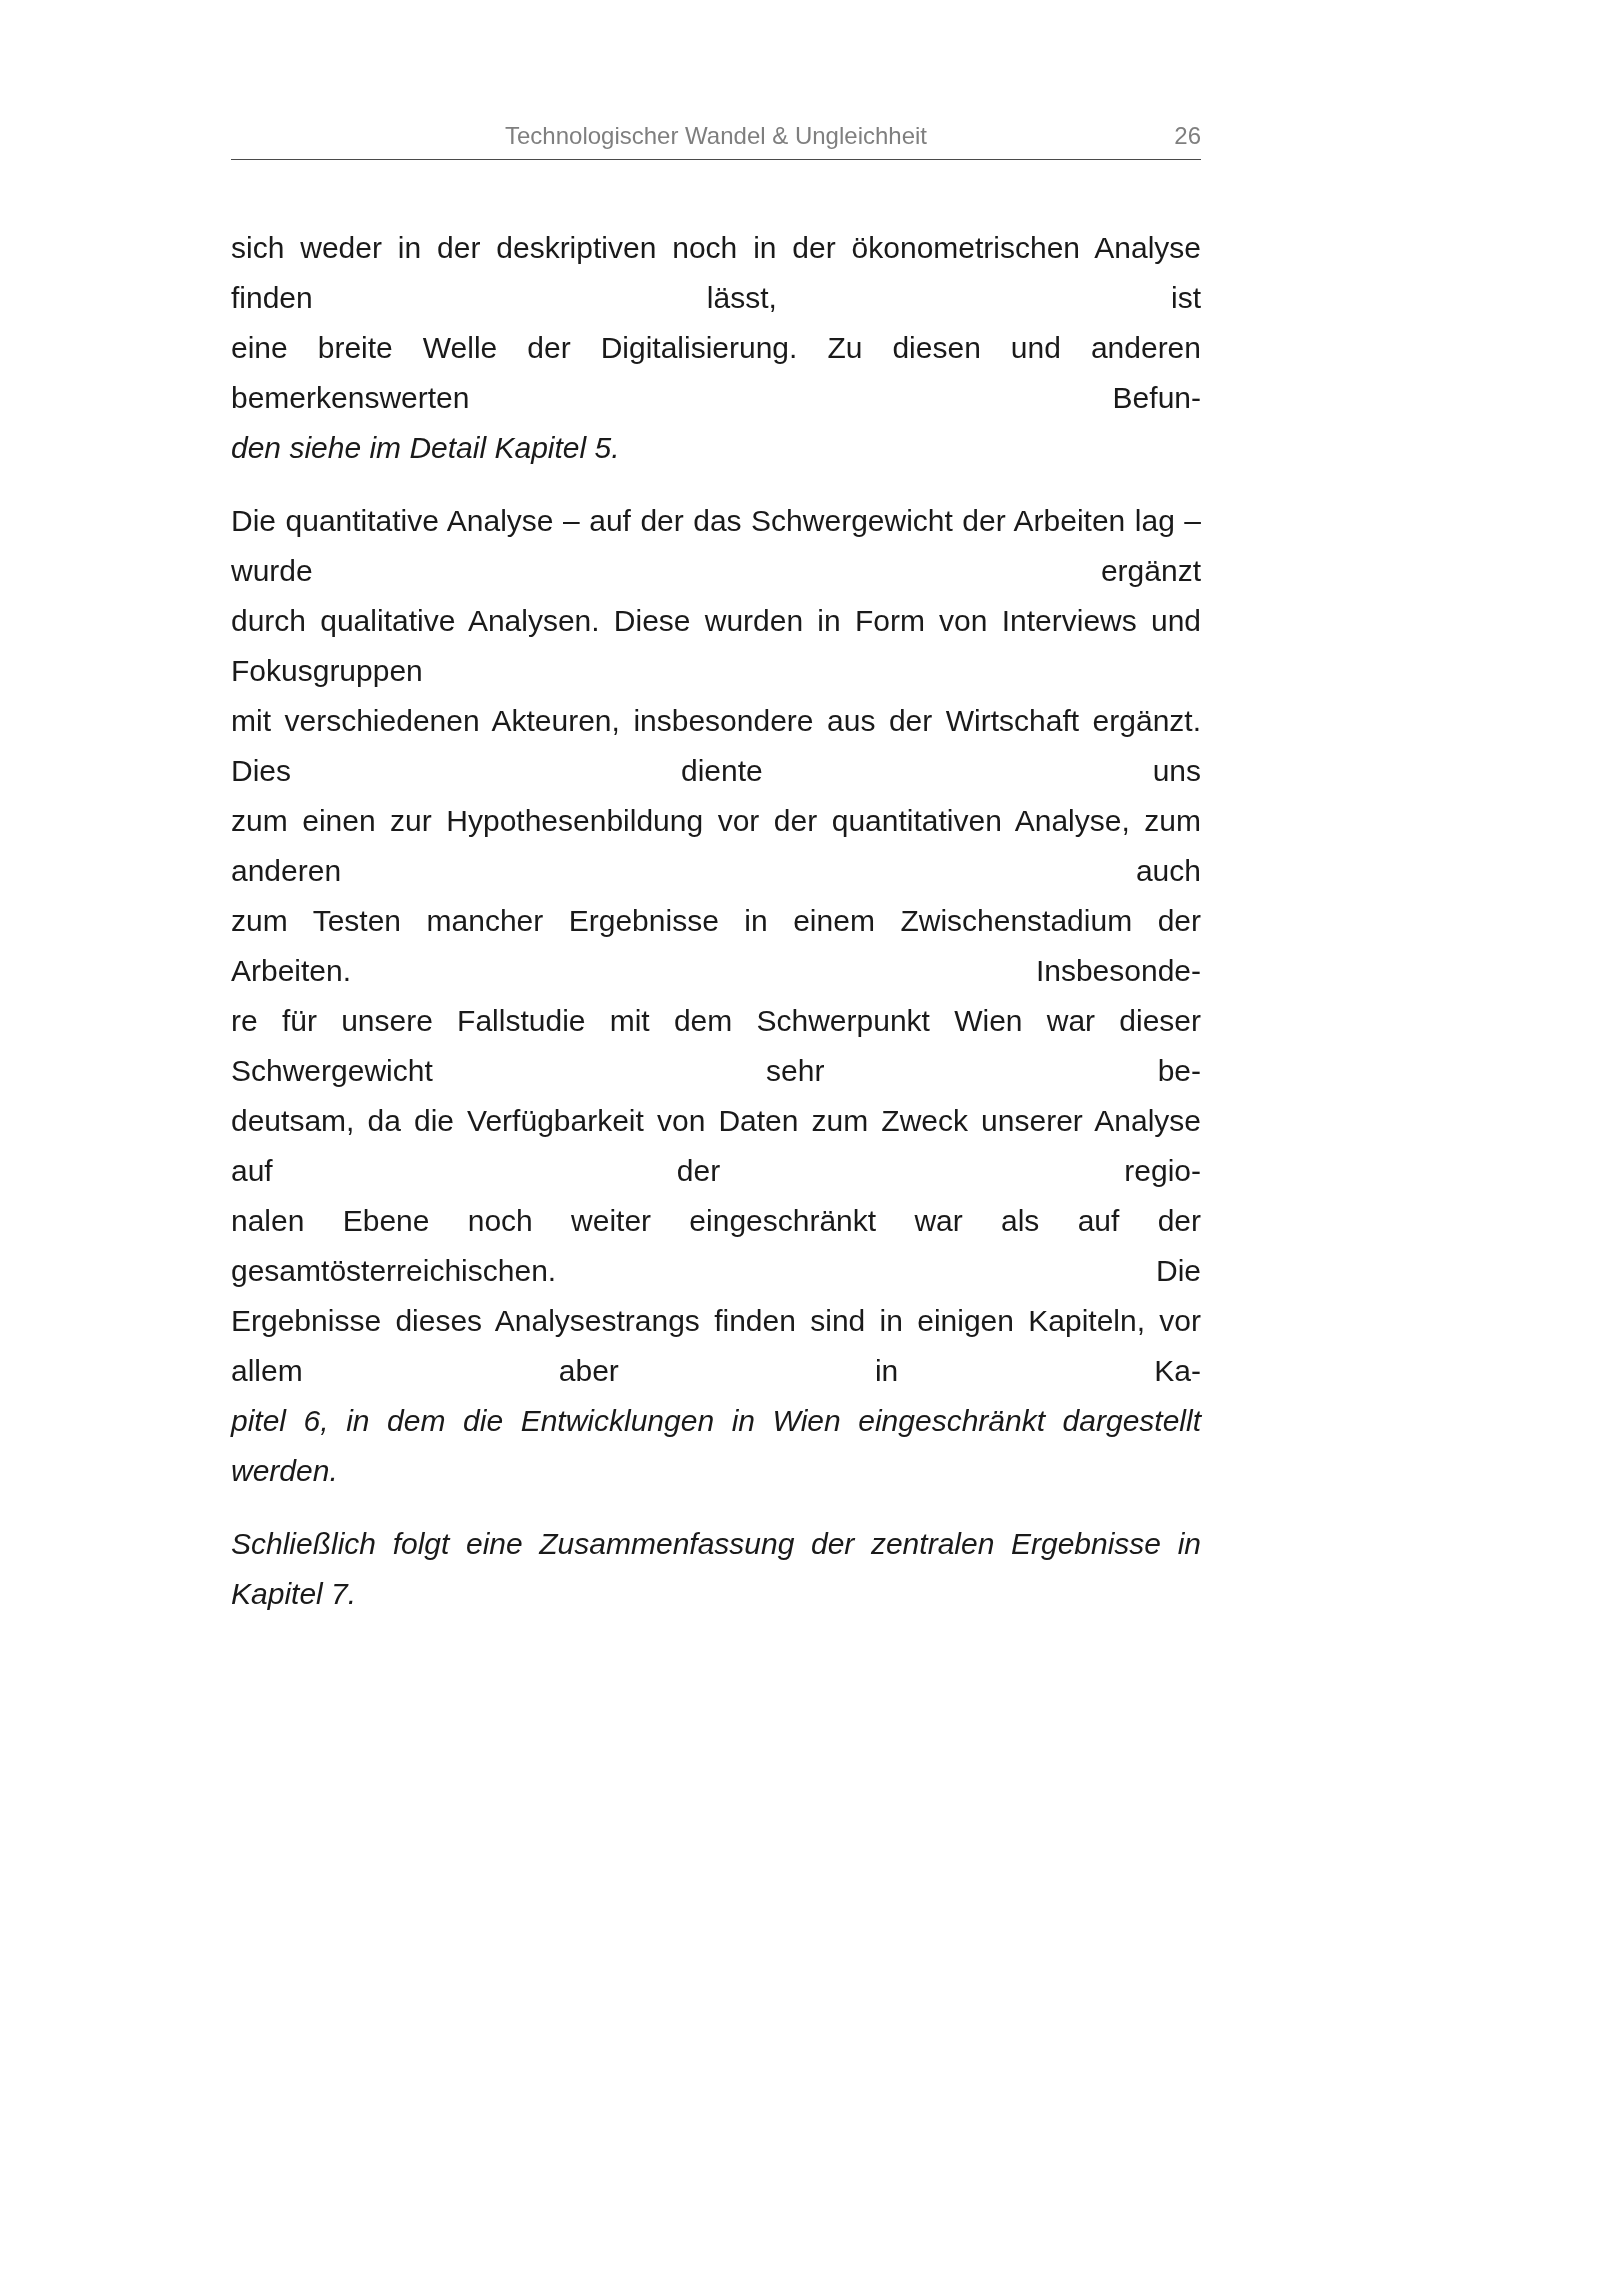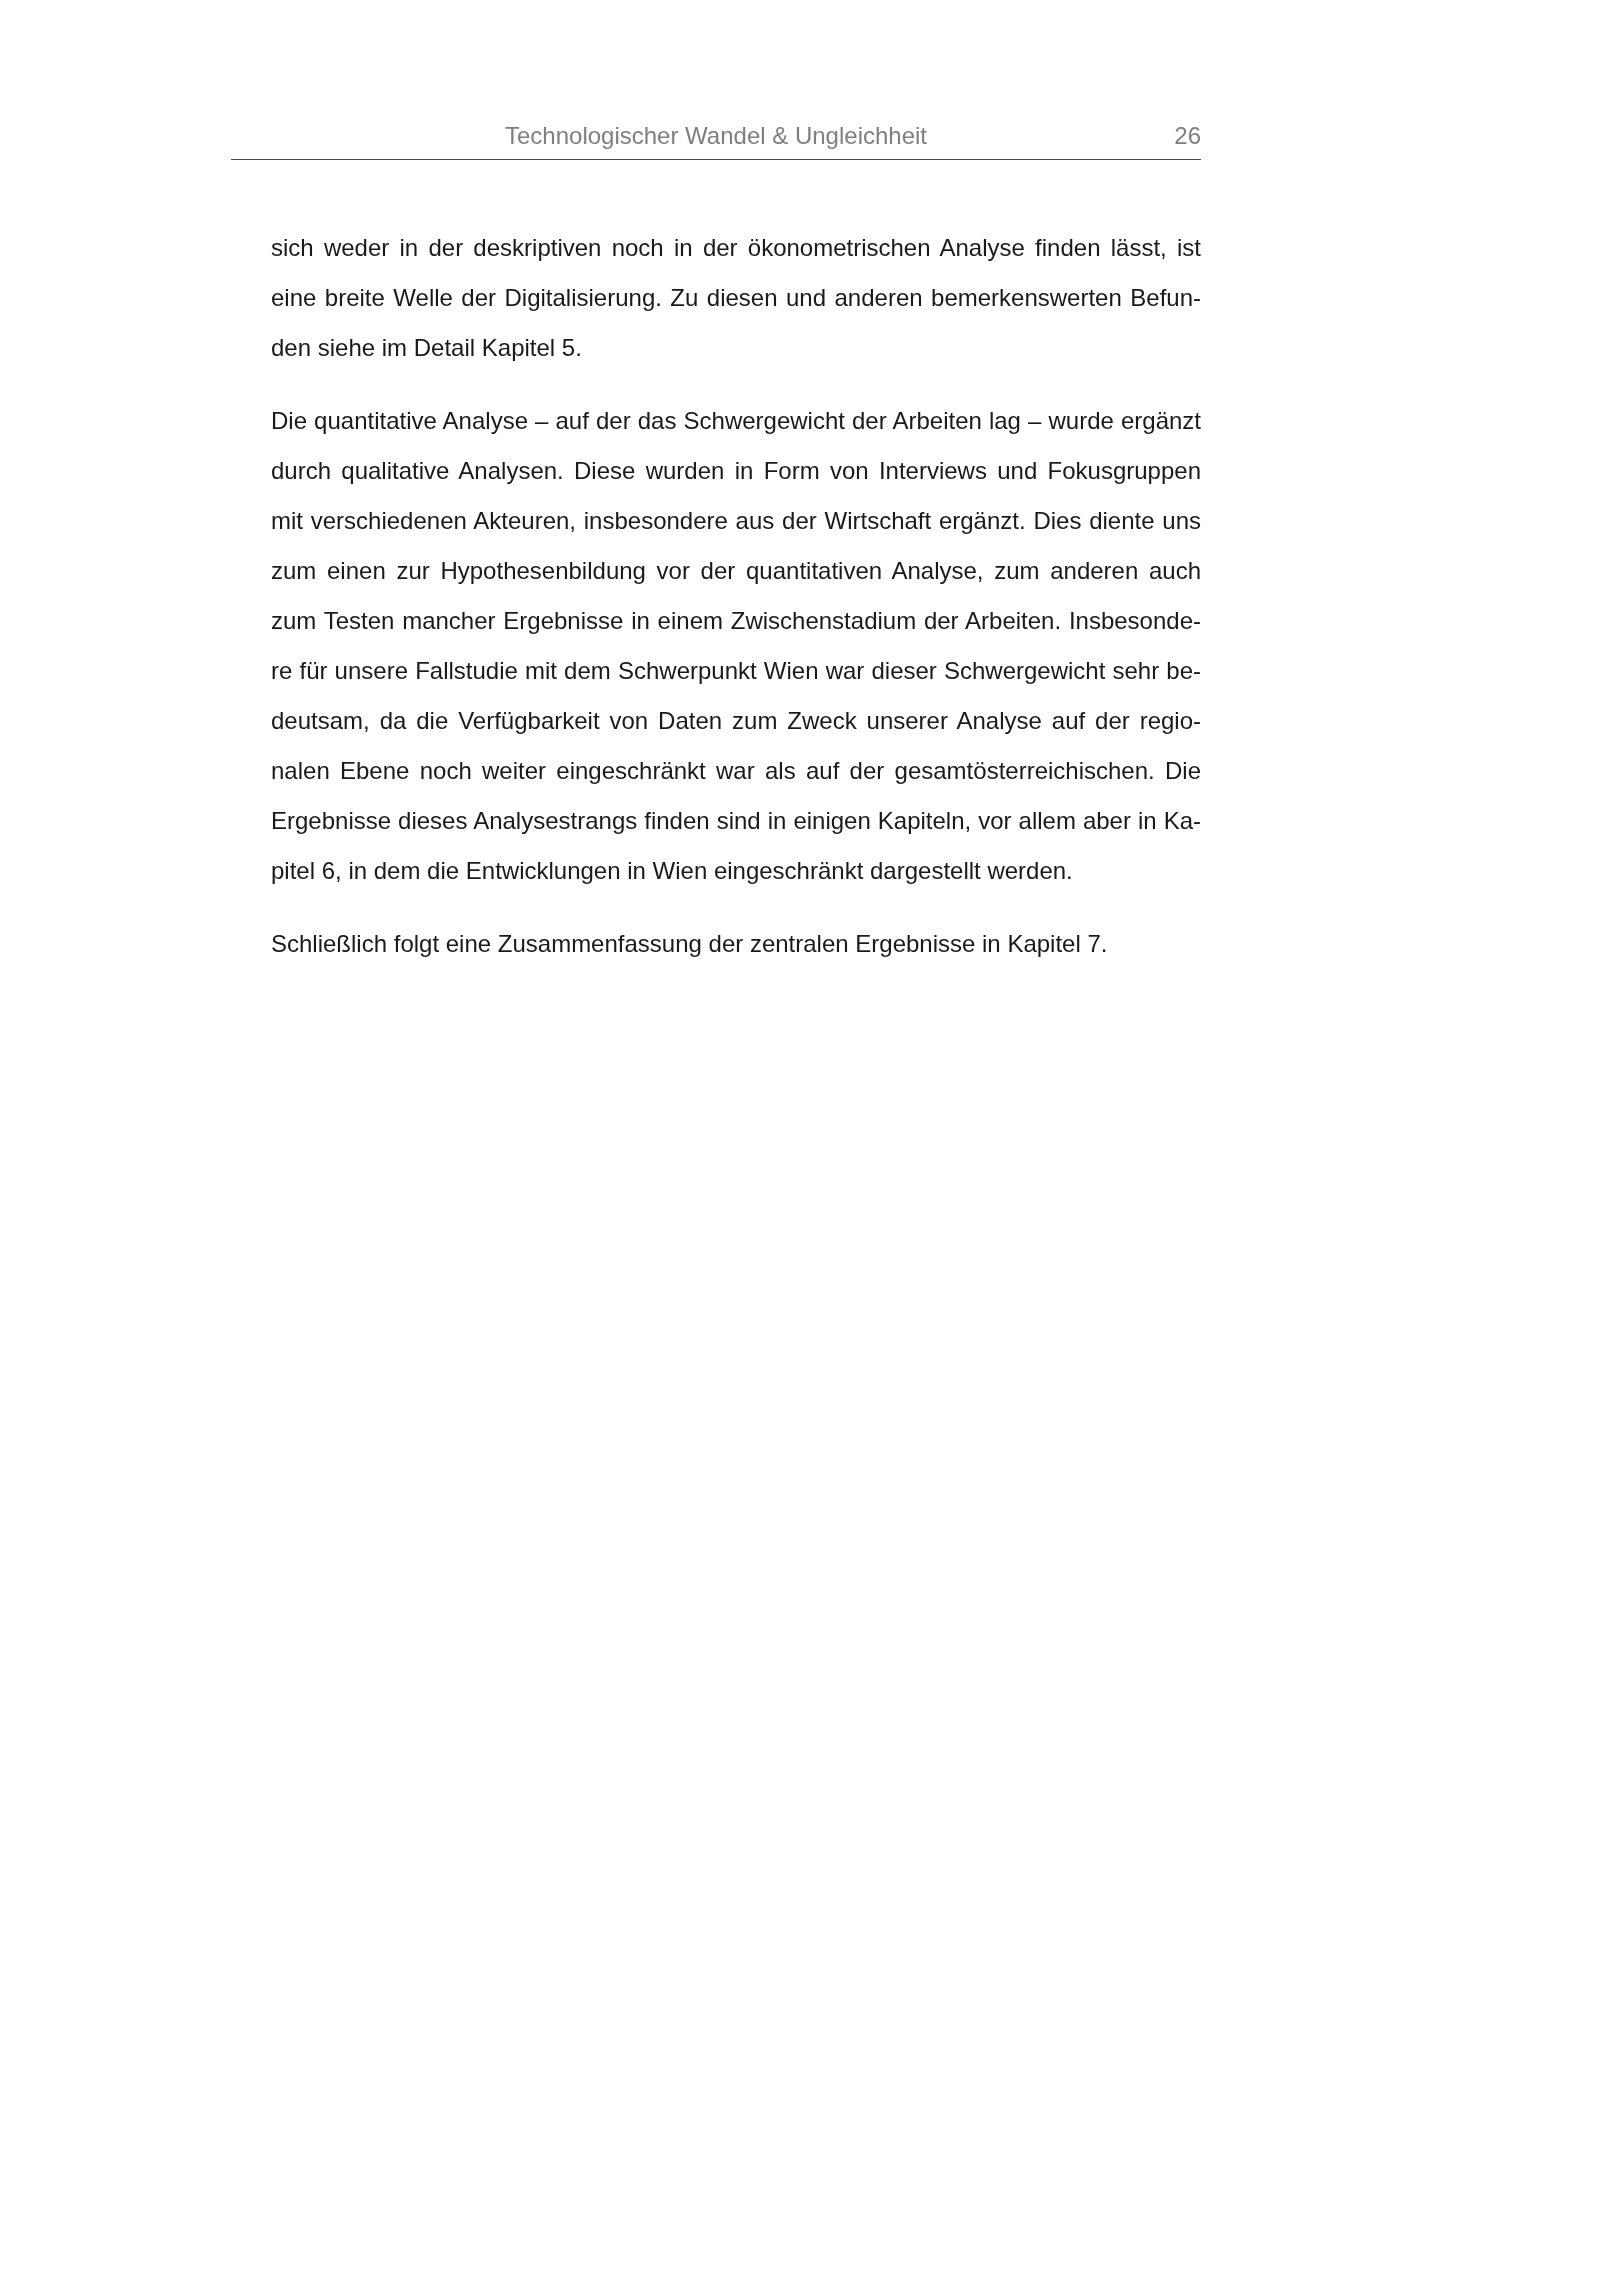--- a/index.html
+++ b/index.html
@@ -35,38 +35,38 @@
   }
 
   .header .page-number {
     position: absolute;
     right: 0;
     top: 0;
   }
 
   .body-text {
     margin-top: 63px;
-    font-size: 24px;
+    font-size: 30px;
     line-height: 50px;
     color: var(--body-text, #1a1a1a);
-    margin-left: 40px;
   }
 
   .paragraph {
     margin-bottom: 23px;
   }
 
   .line {
     text-align: justify;
     text-align-last: justify;
   }
 
   .line.last {
     text-align: justify;
     text-align-last: left;
+    font-style: italic;
   }
 </style>
 </head>
 <body>
 
 <div class="page">
   <div class="content">
 
     <div class="header">
       <span>Technologischer Wandel &amp; Ungleichheit</span>

